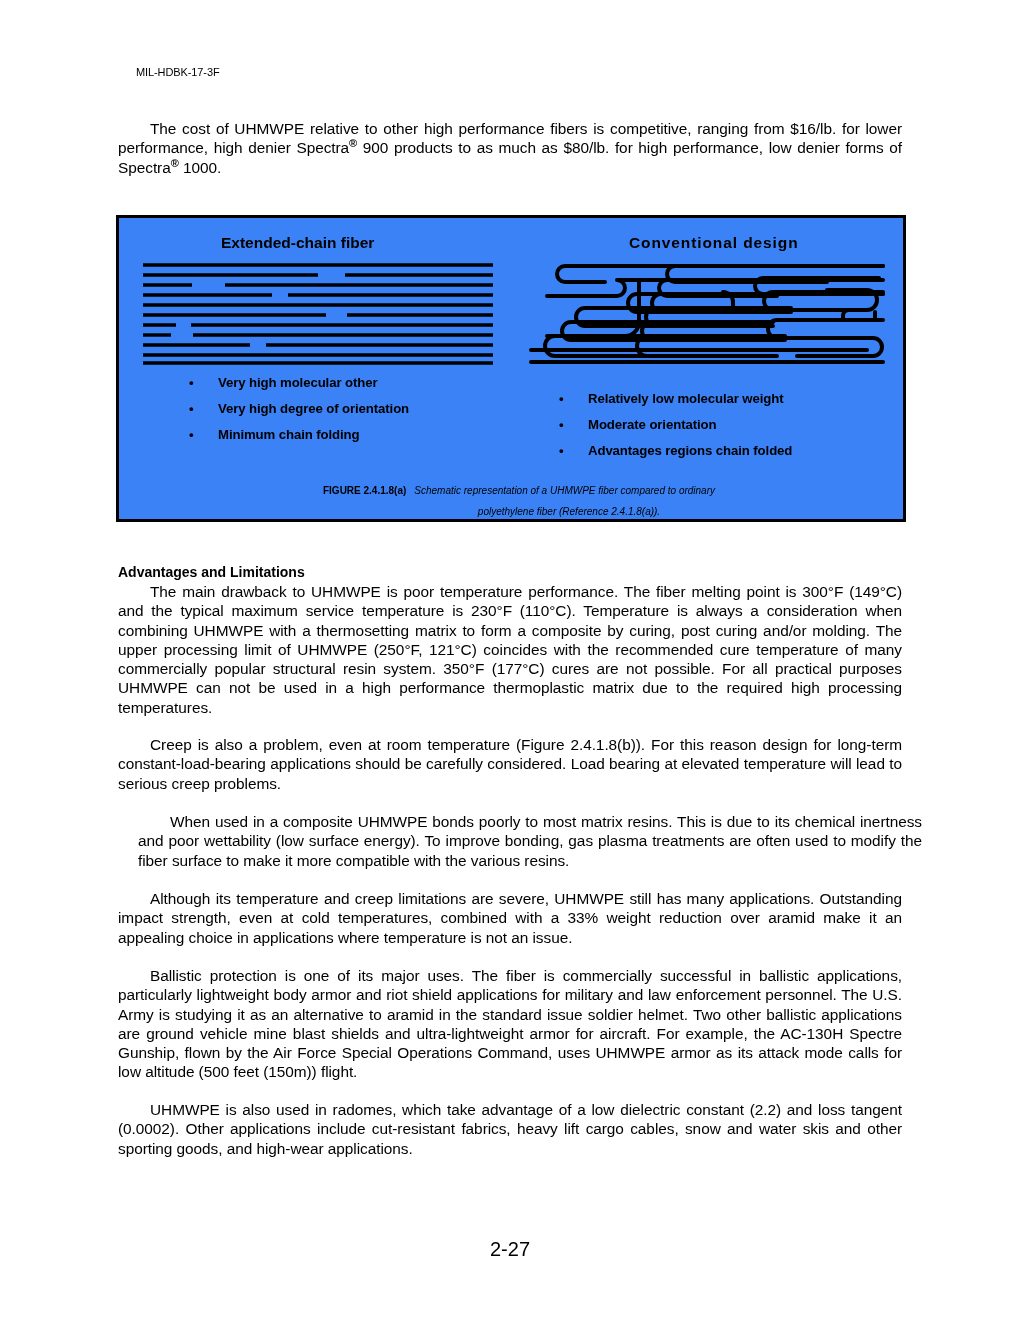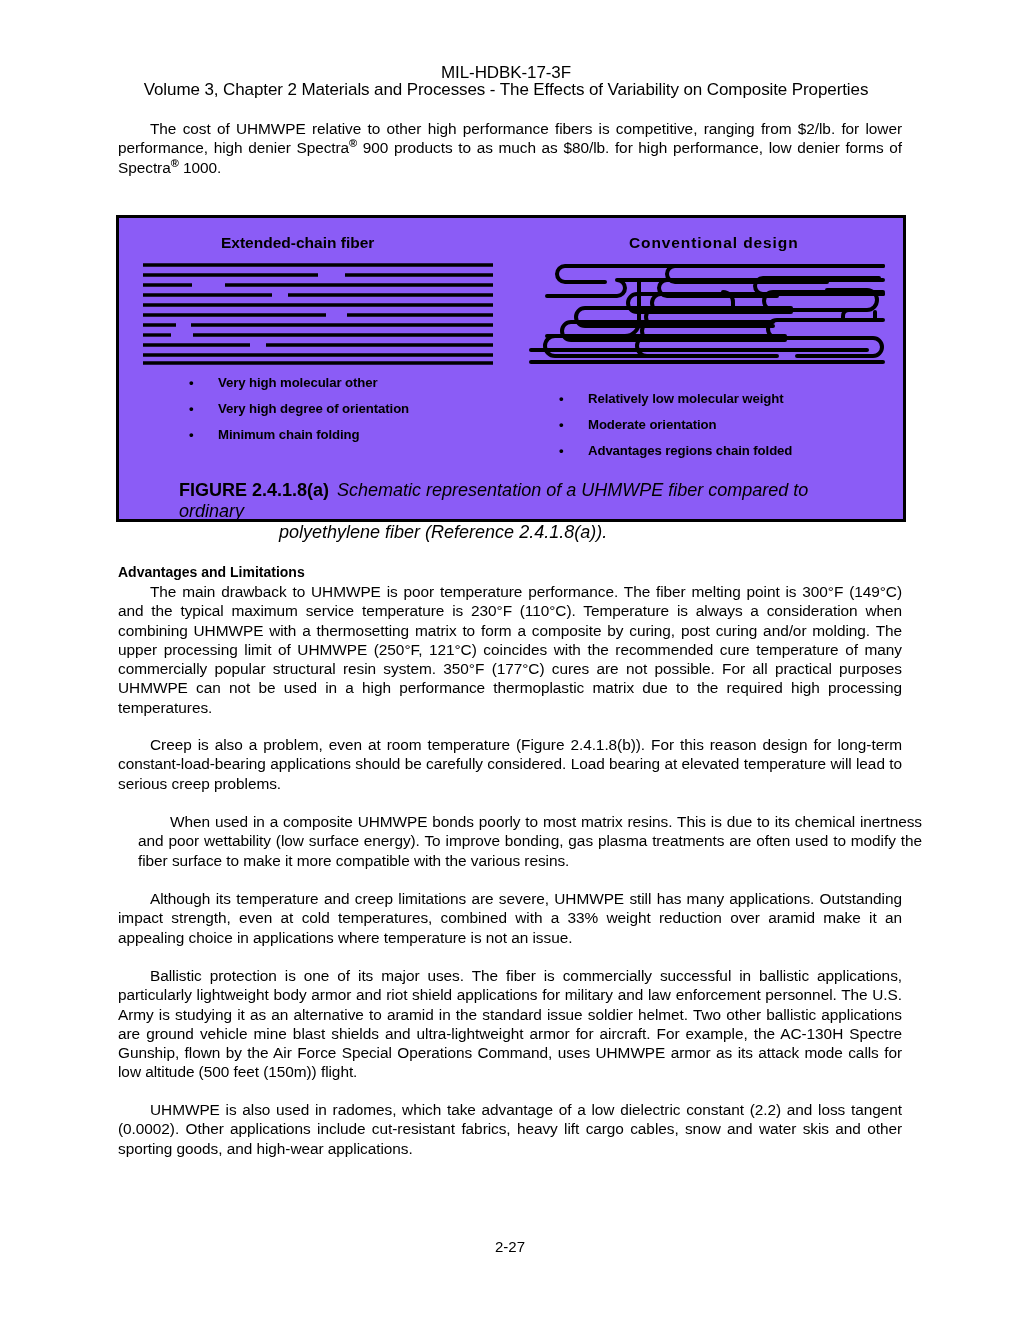--- a/index.html
+++ b/index.html
@@ -19,24 +19,24 @@
   .page {
     position: absolute;
     left: 0; top: 0;
     width: 1020px;
     height: 1320px;
   }
 
   
   .hdr {
     position: absolute;
-    left: 114px;
+    left: 136px;
     width: 784px;
-    text-align: center;
-    font-size: 17px;
+    text-align: left;
+    font-size: 11px;
     line-height: 21px;
     letter-spacing: -0.1px;
   }
   .hdr-doc  { top: 62px; }
   .hdr-vol  { top: 79px; }
 
   
   .para {
     position: absolute;
     left: 118px;
@@ -67,21 +67,21 @@
 
   
   .figbox {
     position: absolute;
     left: 116px;
     top: 215px;
     width: 790px;
     height: 307px;
     border: 3px solid #000;
     box-sizing: border-box;
-    background: #8b5cf6;
+    background: #3b82f6;
   }
 
   .fig-title {
     position: absolute;
     font-weight: bold;
     font-size: 15.5px;
     color: #000;
   }
   .fig-title.left  { left: 102px; top: 16px; }
   .fig-title.right { left: 510px; top: 16px; letter-spacing: 0.9px; }
@@ -107,22 +107,23 @@
   .bullets .dot {
     display: inline-block;
     width: 29px;
   }
 
   .fig-caption {
     position: absolute;
     left: 60px;
     top: 262px;
     width: 680px;
-    font-size: 18px;
+    font-size: 10px;
     line-height: 21px;
+    text-align: center;
   }
   .fig-caption .cap-label {
     font-weight: bold;
     font-style: normal;
   }
   .fig-caption .cap-text {
     font-style: italic;
   }
   .cap-line2 {
     display: block;
@@ -130,34 +131,33 @@
     font-style: italic;
   }
 
   
   .footer {
     position: absolute;
     left: 0;
     top: 1238px;
     width: 1020px;
     text-align: center;
-    font-size: 15px;
+    font-size: 20px;
   }
 
   svg { display: block; }
 </style>
 </head>
 <body>
 
 <div class="page">
 
   <div class="hdr hdr-doc">MIL-HDBK-17-3F</div>
-  <div class="hdr hdr-vol">Volume 3, Chapter 2  Materials and Processes - The Effects of Variability on Composite Properties</div>
-
-  <div class="para" style="top:119px;"><span>The cost of UHMWPE relative to other high performance fibers is competitive, ranging from $2/lb. for lower performance, high denier Spectra</span><span class="sup">®</span><span> 900 products to as much as $80/lb. for high performance, low denier forms of Spectra</span><span class="sup">®</span><span> 1000.</span></div>
+
+  <div class="para" style="top:119px;"><span>The cost of UHMWPE relative to other high performance fibers is competitive, ranging from $16/lb. for lower performance, high denier Spectra</span><span class="sup">®</span><span> 900 products to as much as $80/lb. for high performance, low denier forms of Spectra</span><span class="sup">®</span><span> 1000.</span></div>
 
   <div class="figbox">
 
     <div class="fig-title left">Extended-chain fiber</div>
     <div class="fig-title right">Conventional  design</div>
 
     <div class="diagram extended">
       <svg viewBox="0 0 356 104" width="356" height="104" aria-hidden="true">
         <g stroke="#000" stroke-width="3.4" stroke-linecap="butt">
 

